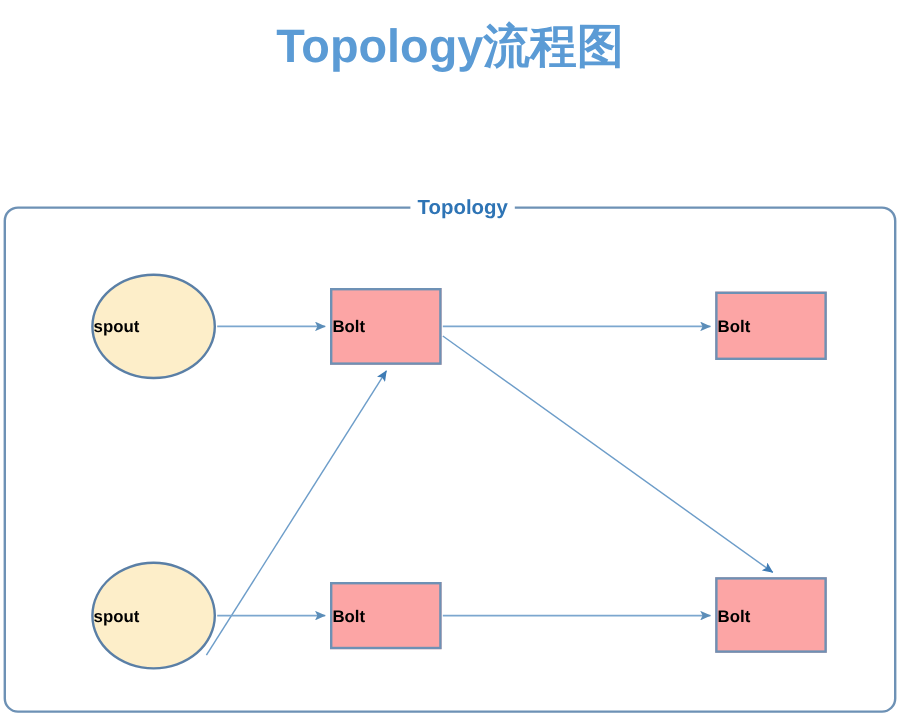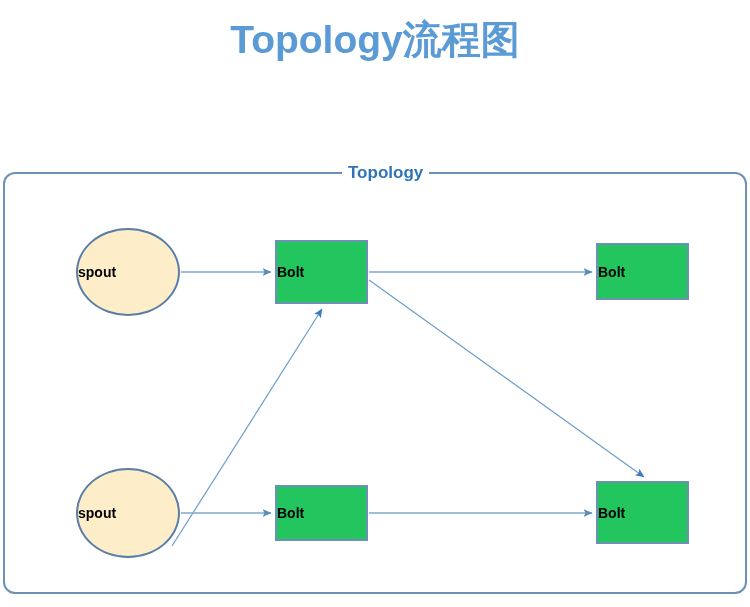--- a/index.html
+++ b/index.html
@@ -62,21 +62,21 @@
     font-weight: bold;
     color: #000000;
     z-index: 3;
   }
   .spout {
     background: #fdeec9;
     border: 2px solid #5a7fa6;
     border-radius: 50%;
   }
   .bolt {
-    background: #22c55e;
+    background: #fca5a5;
     border: 2px solid #6d91b5;
   }
   #edges-layer {
     position: absolute;
     left: 0;
     top: 0;
     width: 750px;
     height: 607px;
     z-index: 2;
     pointer-events: none;

